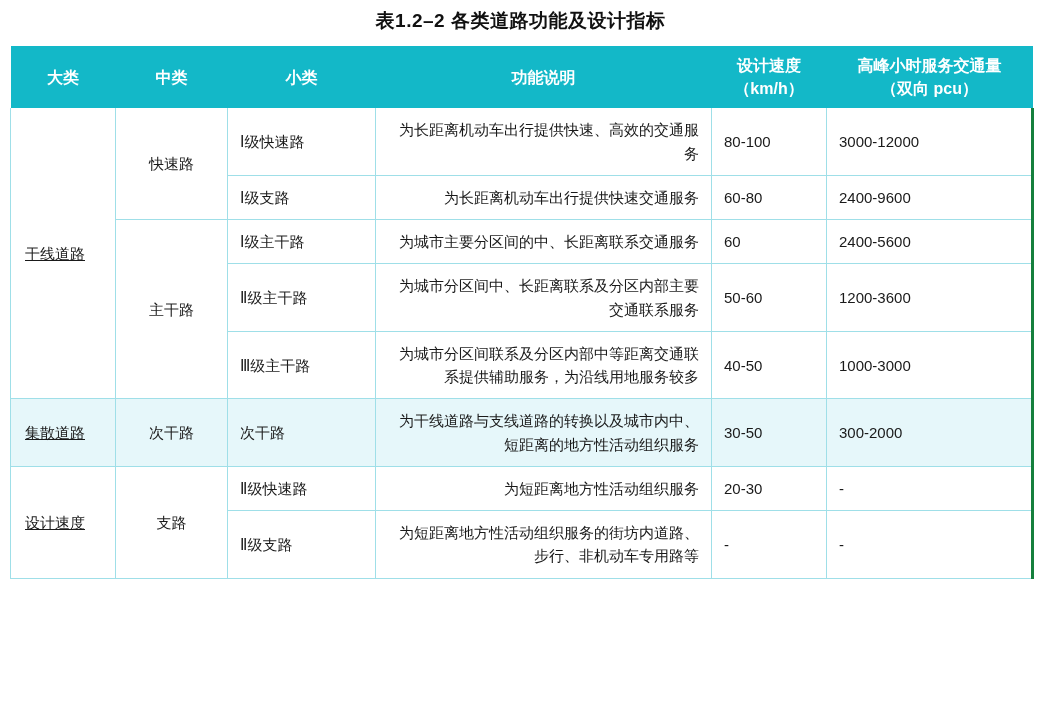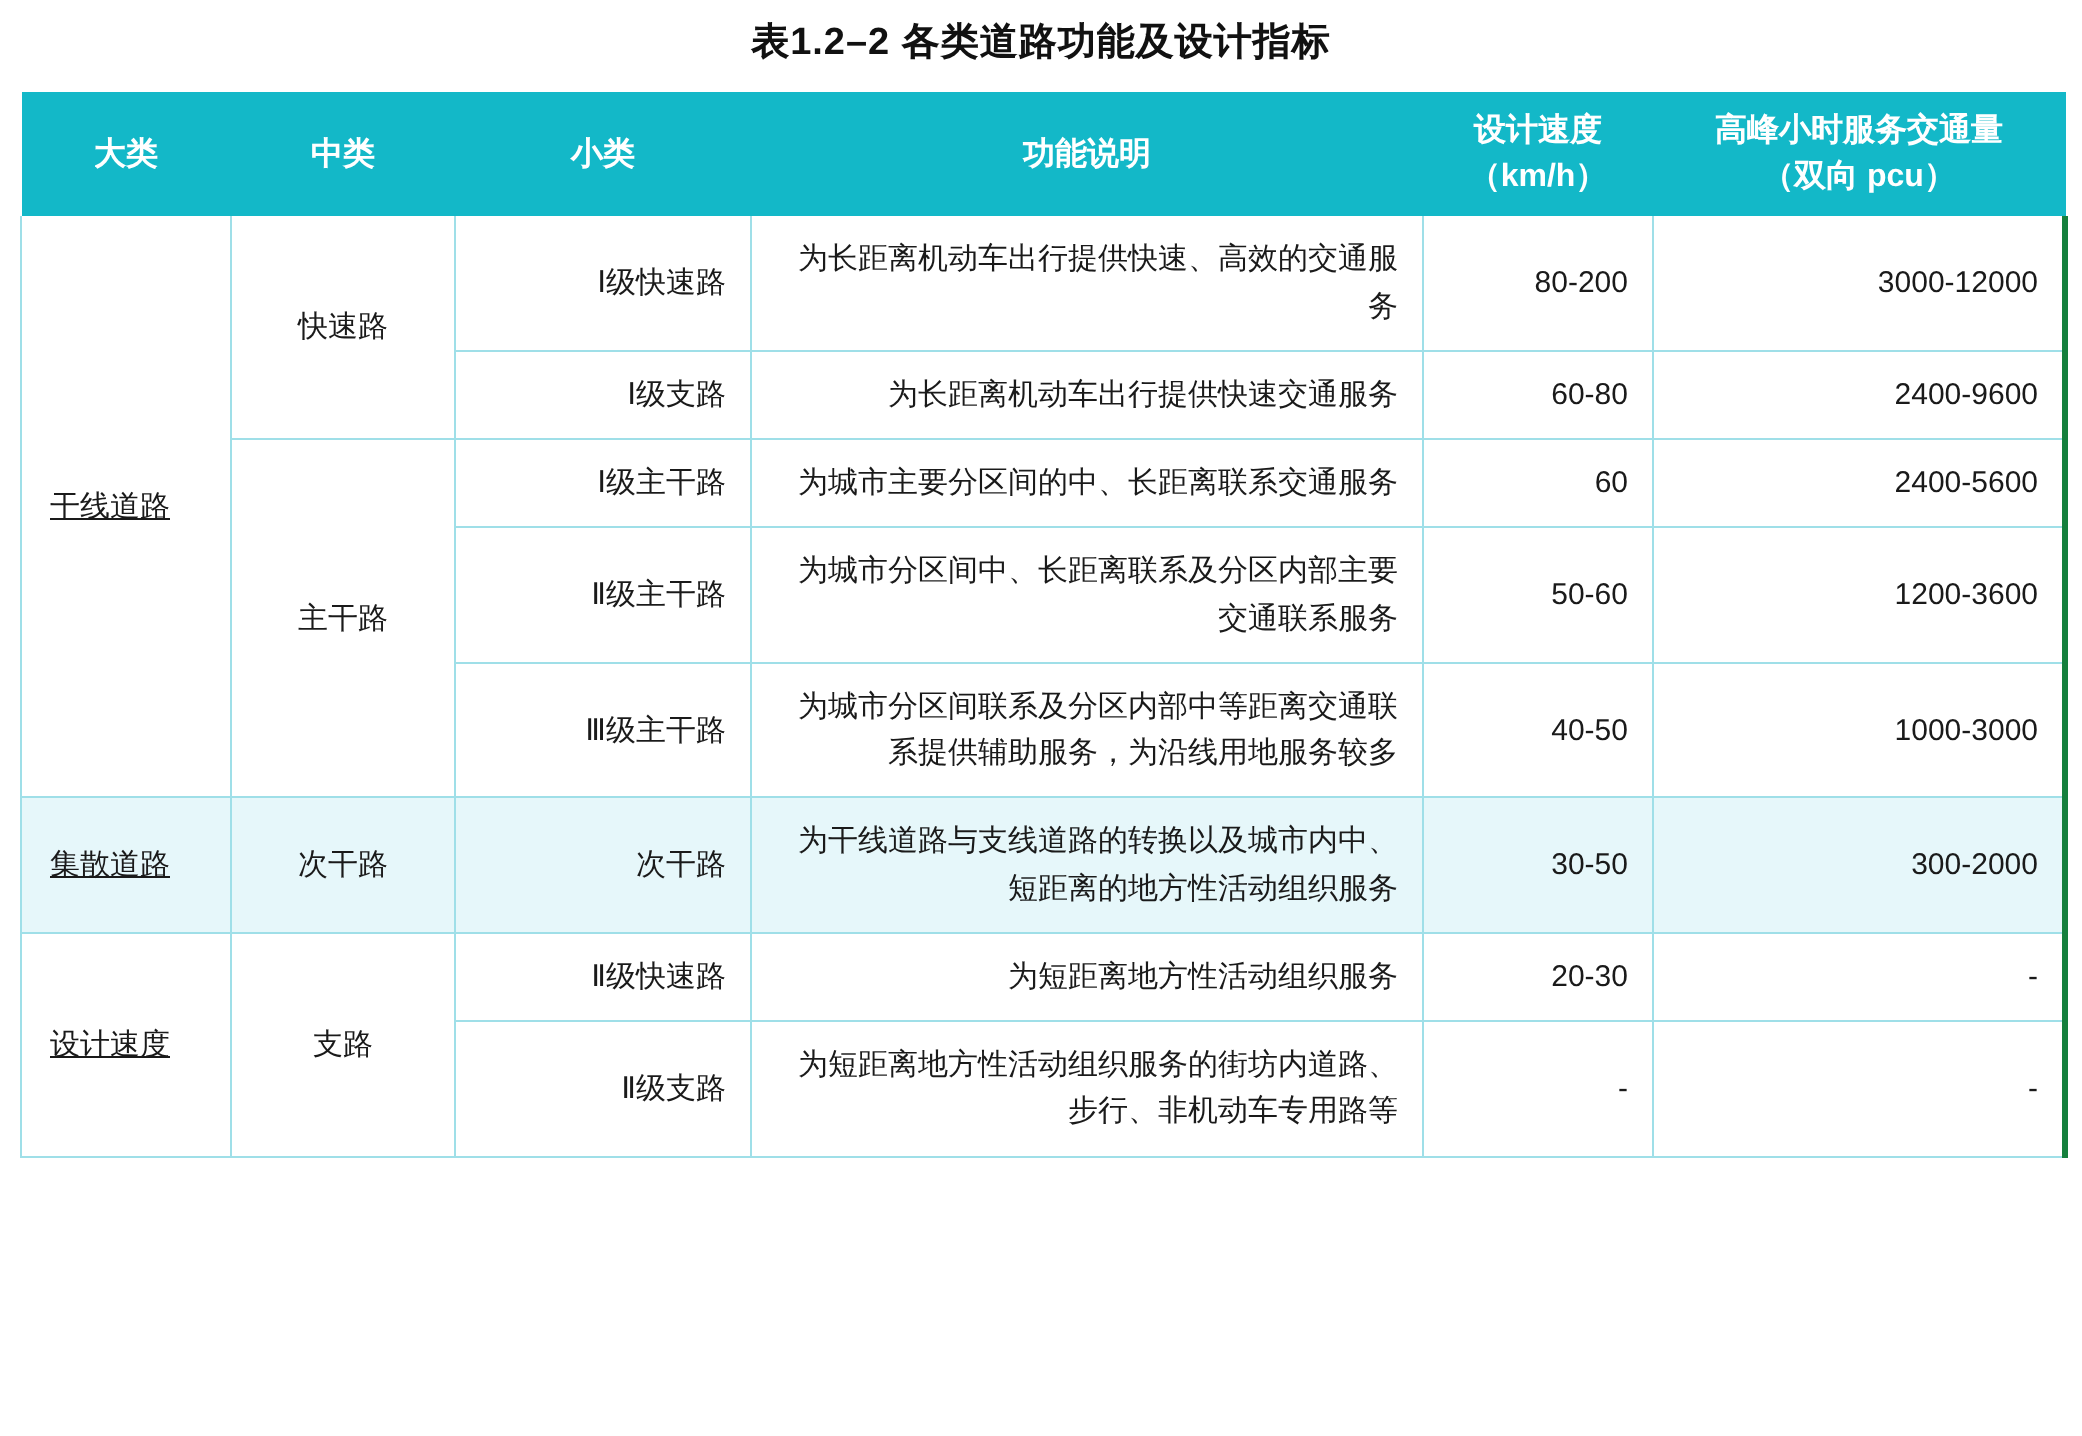--- a/index.html
+++ b/index.html
@@ -58,21 +58,21 @@
     color: #1a1a1a;
     padding: 10px 12px;
     line-height: 1.55;
     vertical-align: middle;
     background: #ffffff;
   }
   tbody tr.band td {
     background: #e6f7fa;
   }
   td.center {
-    text-align: right;
+    text-align: left;
   }
   td.desc {
     text-align: right;
   }
   td.cat {
     text-align: left;
     padding-left: 14px;
     text-decoration: underline;
   }
   td.medium {
@@ -120,21 +120,21 @@
         </th>
       </tr>
     </thead>
     <tbody>
 
       <tr>
         <td class="cat" rowspan="5">干线道路</td>
         <td class="medium" rowspan="2">快速路</td>
         <td class="center">Ⅰ级快速路</td>
         <td class="desc">为长距离机动车出行提供快速、高效的交通服务</td>
-        <td class="center">80-200</td>
+        <td class="center">80-100</td>
         <td class="center">3000-12000</td>
       </tr>
 
       <tr>
         <td class="center">Ⅰ级支路</td>
         <td class="desc">为长距离机动车出行提供快速交通服务</td>
         <td class="center">60-80</td>
         <td class="center">2400-9600</td>
       </tr>
 

